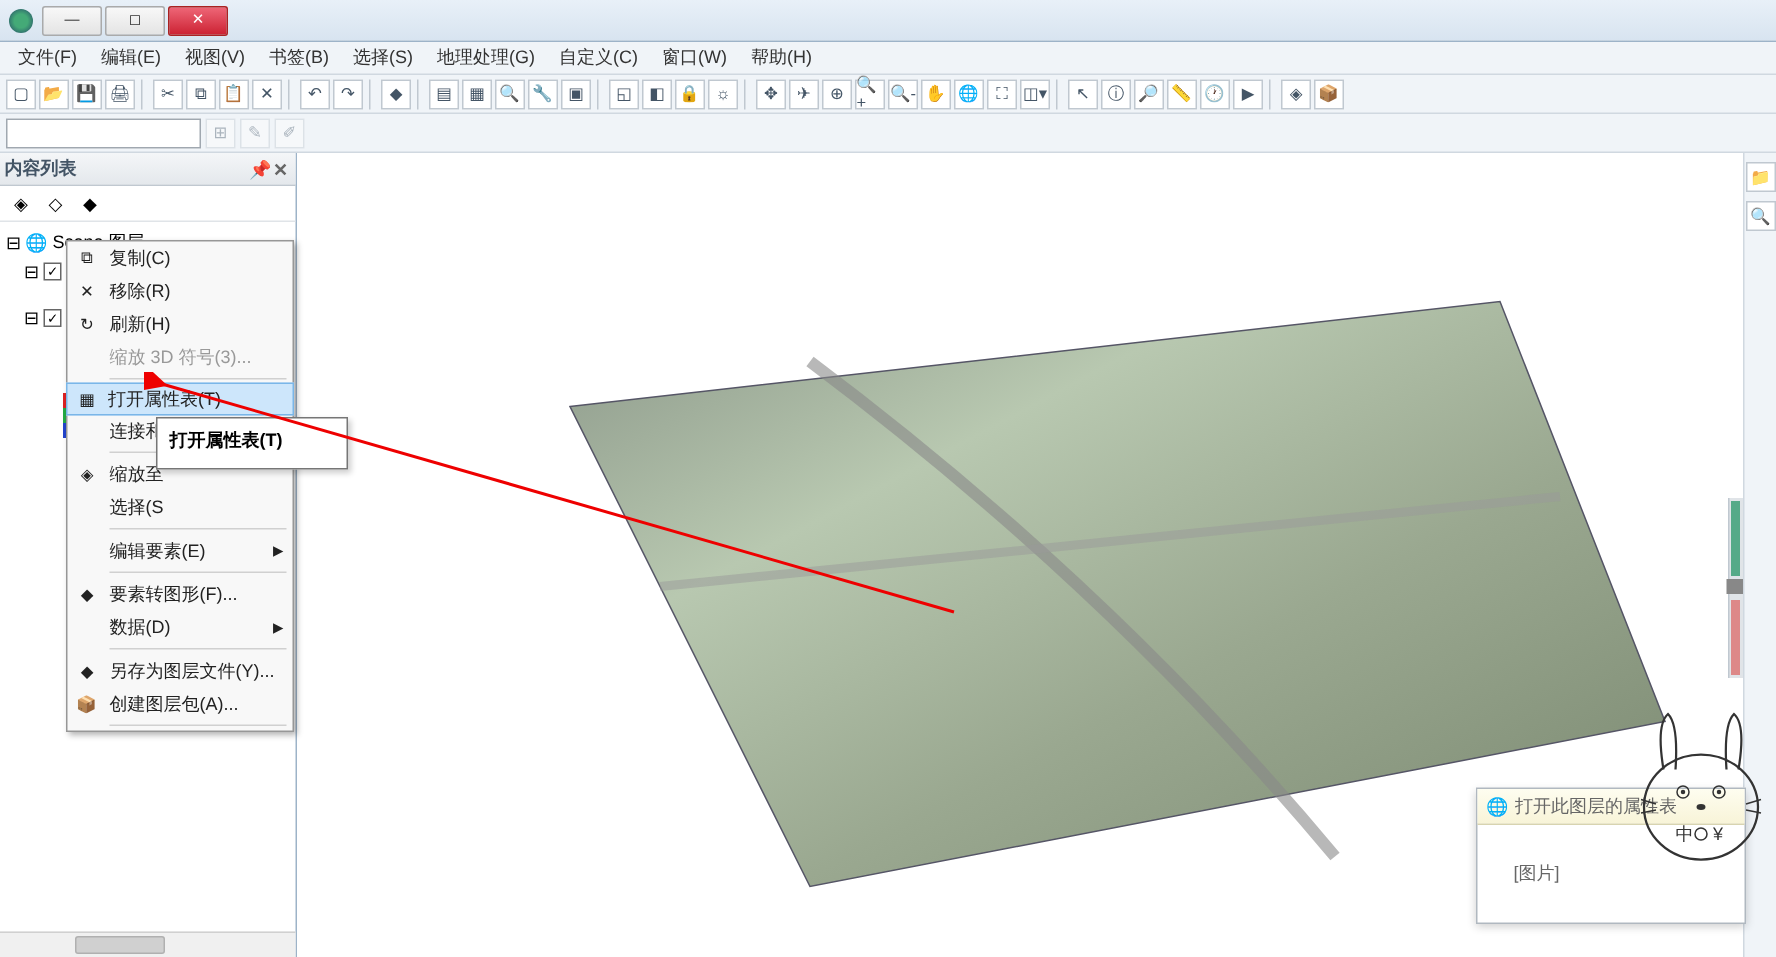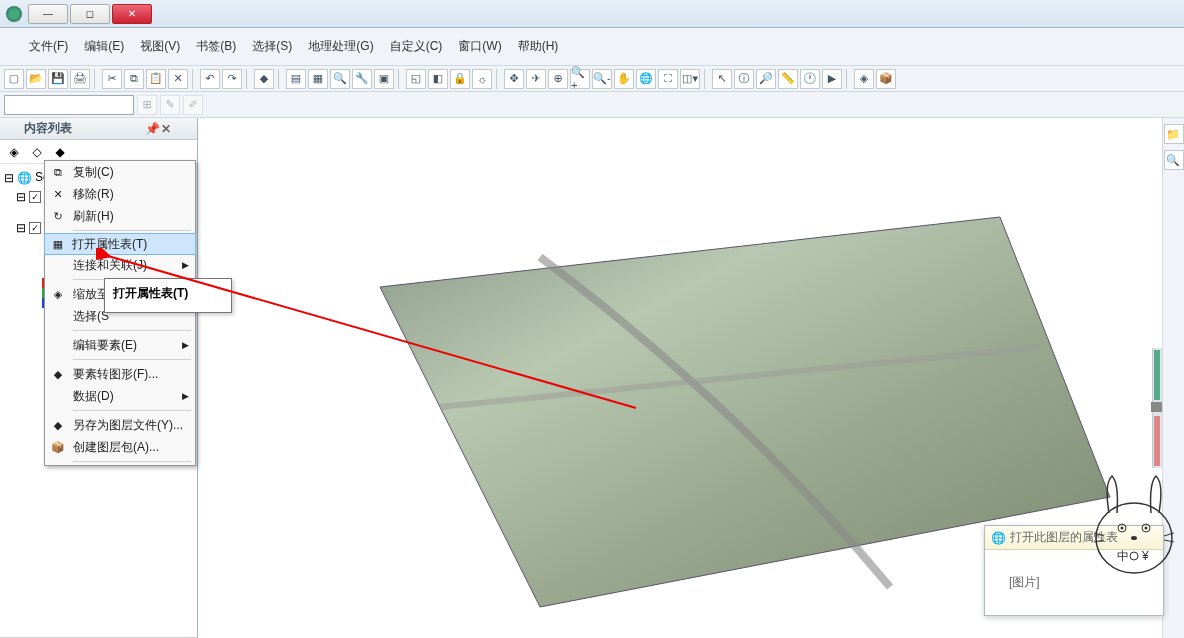--- a/index.html
+++ b/index.html
@@ -3,30 +3,30 @@
 <meta charset="utf-8">
 <style>
 * { margin: 0; padding: 0; box-sizing: border-box; font-family: "Microsoft YaHei", Tahoma, sans-serif; font-size: 12px; }
 body { width: 1184px; height: 638px; background: #fff; overflow: hidden; position: relative; }
 .titlebar { height: 28px; background: linear-gradient(#e8f0f8,#d8e4f0); display: flex; align-items: center; padding: 0 6px; border-bottom: 1px solid #9db3c8; }
 .titlebar .app-icon { width: 16px; height: 16px; background: radial-gradient(circle,#4a7 40%,#246 100%); border-radius: 50%; margin-right: 6px; }
 .titlebar .title { flex: 1; color: #333; }
 .win-controls { display: flex; gap: 2px; }
 .win-btn { width: 40px; height: 20px; background: linear-gradient(#f8f8f8,#e4e4e4); border: 1px solid #aaa; border-radius: 2px; text-align: center; line-height: 18px; font-size: 10px; color: #333; }
 .win-btn.close { background: linear-gradient(#e67,#c23); color: #fff; border-color: #a22; }
-.menubar { height: 38px; background: #f0f4f8; display: flex; align-items: center; padding: 0 21px; border-bottom: 1px solid #d0d8e0; }
+.menubar { height: 22px; background: #f0f4f8; display: flex; align-items: center; padding: 0 4px; border-bottom: 1px solid #d0d8e0; }
 .menuitem { padding: 2px 8px; color: #333; }
 .toolbar { height: 26px; background: #f0f4f8; display: flex; align-items: center; padding: 0 4px; gap: 2px; border-bottom: 1px solid #d0d8e0; }
 .tbtn { width: 20px; height: 20px; background: #fff; border: 1px solid #c0c8d0; display: flex; align-items: center; justify-content: center; font-size: 11px; color: #456; }
 .tsep { width: 4px; height: 20px; border-left: 1px solid #c0c8d0; margin: 0 2px; }
 .toolbar2 { height: 26px; background: #f0f4f8; display: flex; align-items: center; padding: 0 4px; gap: 3px; border-bottom: 1px solid #d0d8e0; }
 .dropdown { flex: 0 0 130px; height: 20px; border: 1px solid #a0a8b0; background: #fff; }
 .workspace { display: flex; height: 536px; }
 .toc-panel { width: 198px; background: #fff; border-right: 1px solid #9db3c8; display: flex; flex-direction: column; }
-.toc-header { height: 22px; background: linear-gradient(#f4f6f8,#e4e8ec); border-bottom: 1px solid #c0c8d0; display: flex; align-items: center; padding: 0 24px; font-weight: bold; color: #456; }
+.toc-header { height: 22px; background: linear-gradient(#f4f6f8,#e4e8ec); border-bottom: 1px solid #c0c8d0; display: flex; align-items: center; padding: 0 3px; font-weight: bold; color: #456; }
 .toc-header .spacer { flex: 1; }
 .toc-header .pin, .toc-header .x { width: 14px; text-align: center; color: #666; }
 .toc-tools { height: 24px; display: flex; align-items: center; gap: 3px; padding: 0 4px; border-bottom: 1px solid #e0e4e8; }
 .toc-tbtn { width: 20px; height: 20px; border: 1px solid transparent; display: flex; align-items: center; justify-content: center; }
 .tree { padding: 4px 2px; flex: 1; }
 .tree-root { display: flex; align-items: center; gap: 3px; padding: 1px 2px; }
 .tree-layer { display: flex; align-items: center; gap: 3px; padding: 1px 2px 1px 14px; }
 .tree-layer.sel .label { background: #3a76d0; color: #fff; padding: 0 3px; }
 .checkbox { width: 12px; height: 12px; border: 1px solid #666; display: flex; align-items: center; justify-content: center; font-size: 9px; }
 .legend-swatch { width: 28px; height: 10px; margin-left: 40px; }
@@ -212,20 +212,23 @@
       <span>复制(C)</span>
     </div>
   <div class="cm-item">
       <span class="ic">✕</span>
       <span>移除(R)</span>
     </div>
   <div class="cm-item">
       <span class="ic">↻</span>
       <span>刷新(H)</span>
     </div>
+  <div class="cm-item disabled">
+      <span>缩放 3D 符号(3)...</span>
+    </div>
   <div class="cm-sep"></div>
   <div class="cm-item hl">
       <span class="ic">▦</span>
       <span>打开属性表(T)</span>
     </div>
   <div class="cm-item">
       <span>连接和关联(J)</span>
       <span class="arrow">▶</span>
     </div>
   <div class="cm-sep"></div>

